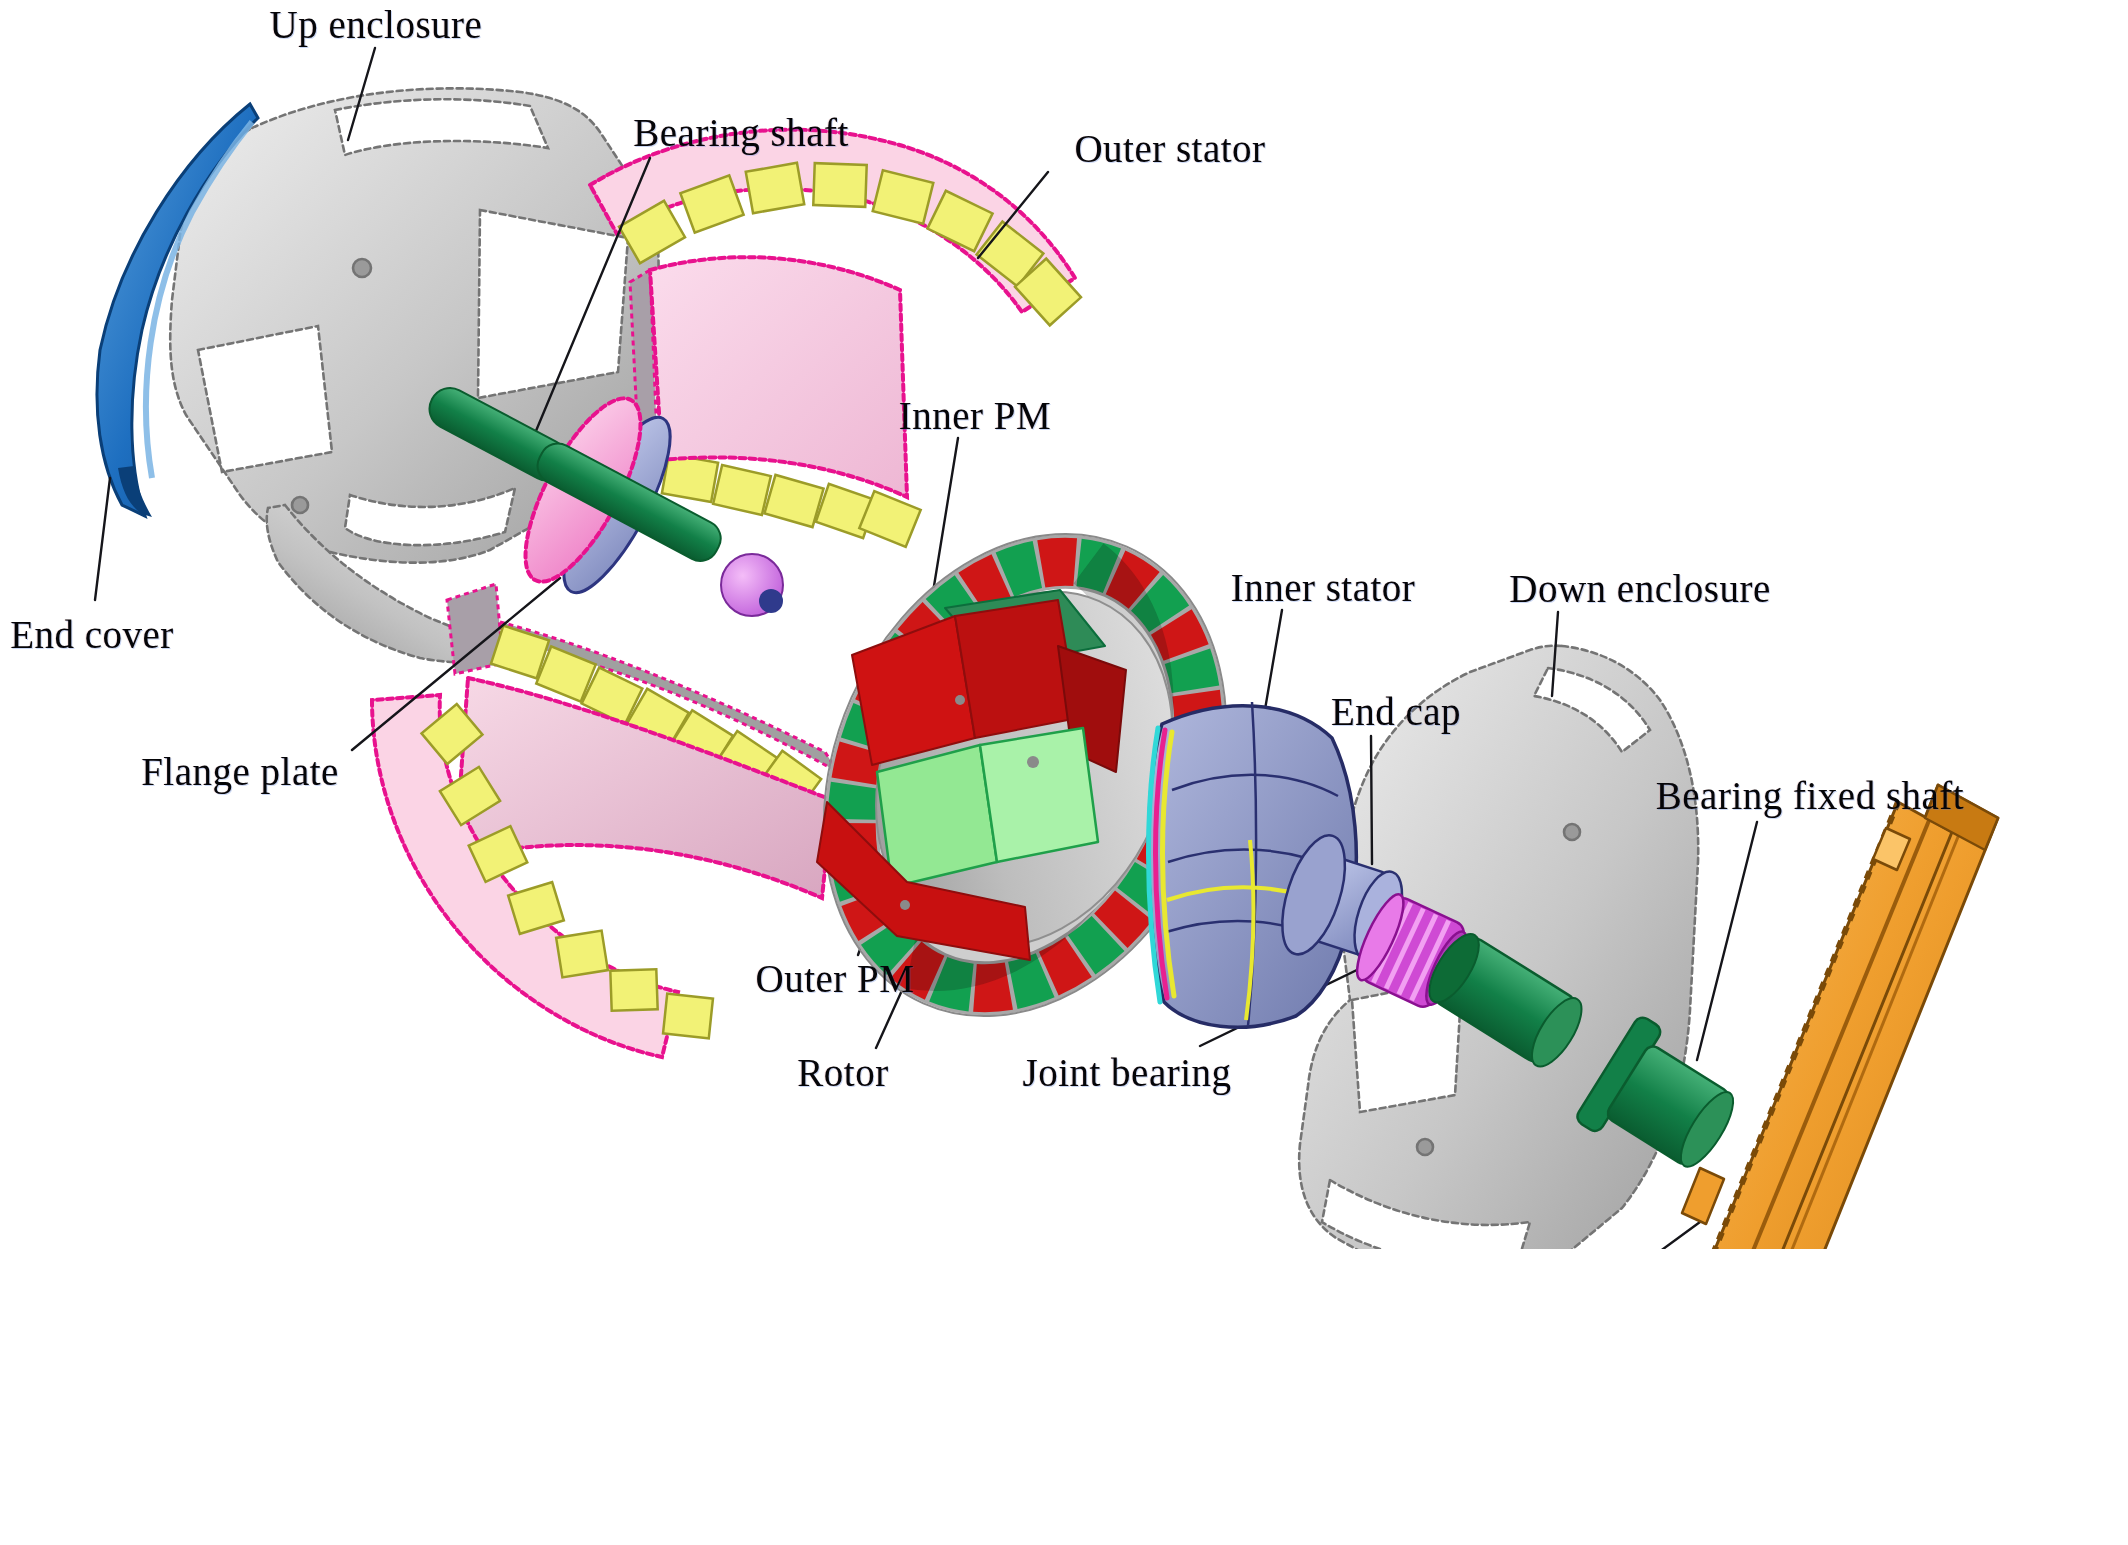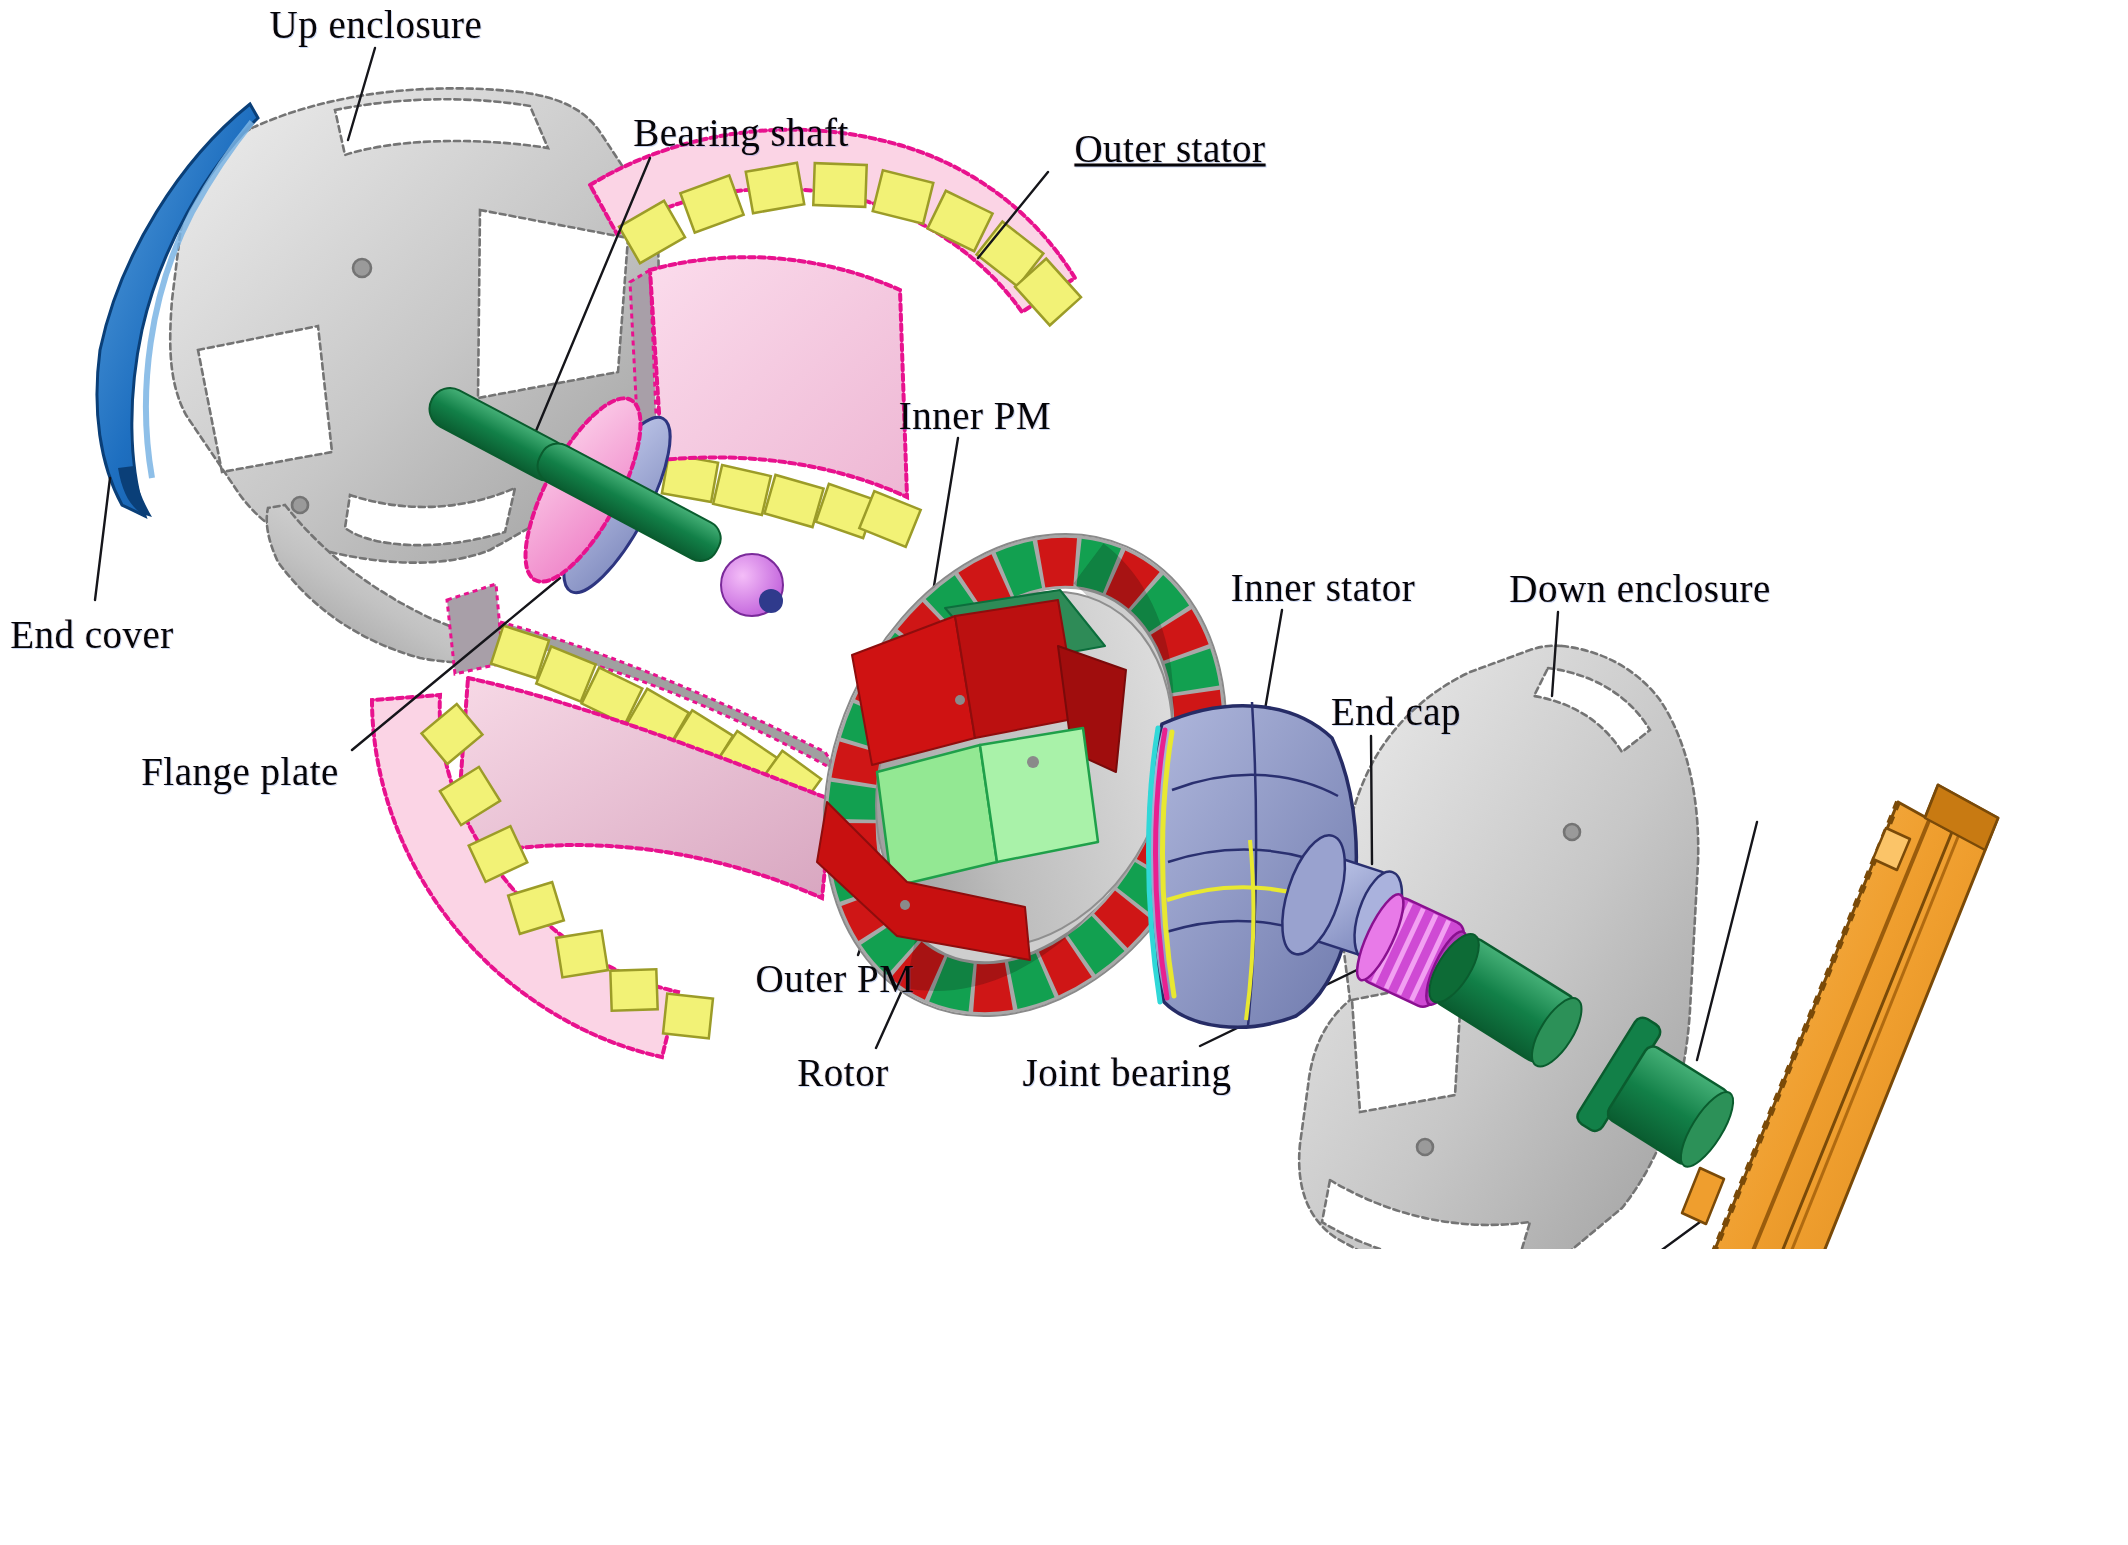--- a/index.html
+++ b/index.html
@@ -5,21 +5,21 @@
   html,body{margin:0;padding:0;background:#fff;}
   .stage{position:relative;width:2128px;height:1249px;background:#ffffff;overflow:hidden;
          font-family:"Liberation Serif","DejaVu Serif",serif;}
   .stage svg{position:absolute;left:0;top:0;}
   .lbl{position:absolute;transform:translate(-50%,-50%);white-space:nowrap;
        font-size:39px;color:#050508;letter-spacing:.5px;
        text-shadow:1px 1px 0 rgba(70,110,215,.28), -1px 0 0 rgba(215,80,80,.15);}
   
   .lbl-up-enclosure{left:376px;top:24px;}
   .lbl-bearing-shaft{left:741px;top:132px;}
-  .lbl-outer-stator{left:1170px;top:148px;text-decoration:underline;}
+  .lbl-outer-stator{left:1170px;top:148px;}
   .lbl-inner-pm{left:975px;top:415px;}
   .lbl-end-cover{left:92px;top:622px;margin-top:12px;}
   .lbl-flange-plate{left:240px;top:771px;text-align:right;}
   .lbl-outer-pm{left:835px;top:978px;}
   .lbl-rotor{left:843px;top:1072px;}
   .lbl-joint-bearing{left:1127px;top:1072px;}
   .lbl-inner-stator{left:1323px;top:587px;}
   .lbl-end-cap{left:1396px;top:711px;}
   .lbl-down-enclosure{left:1640px;top:588px;}
   .lbl-bearing-fixed-shaft{left:1810px;top:795px;}
@@ -301,14 +301,15 @@
 <div class="lbl lbl-outer-stator">Outer stator</div>
 <div class="lbl lbl-inner-pm">Inner PM</div>
 <div class="lbl lbl-end-cover">End cover</div>
 <div class="lbl lbl-flange-plate">Flange plate</div>
 <div class="lbl lbl-outer-pm">Outer PM</div>
 <div class="lbl lbl-rotor">Rotor</div>
 <div class="lbl lbl-joint-bearing">Joint bearing</div>
 <div class="lbl lbl-inner-stator">Inner stator</div>
 <div class="lbl lbl-end-cap">End cap</div>
 <div class="lbl lbl-down-enclosure">Down enclosure</div>
+<div class="lbl lbl-bearing-fixed-shaft">Bearing fixed shaft</div>
 <div class="lbl lbl-base">Base</div>
 </div>
 
 </body></html>

